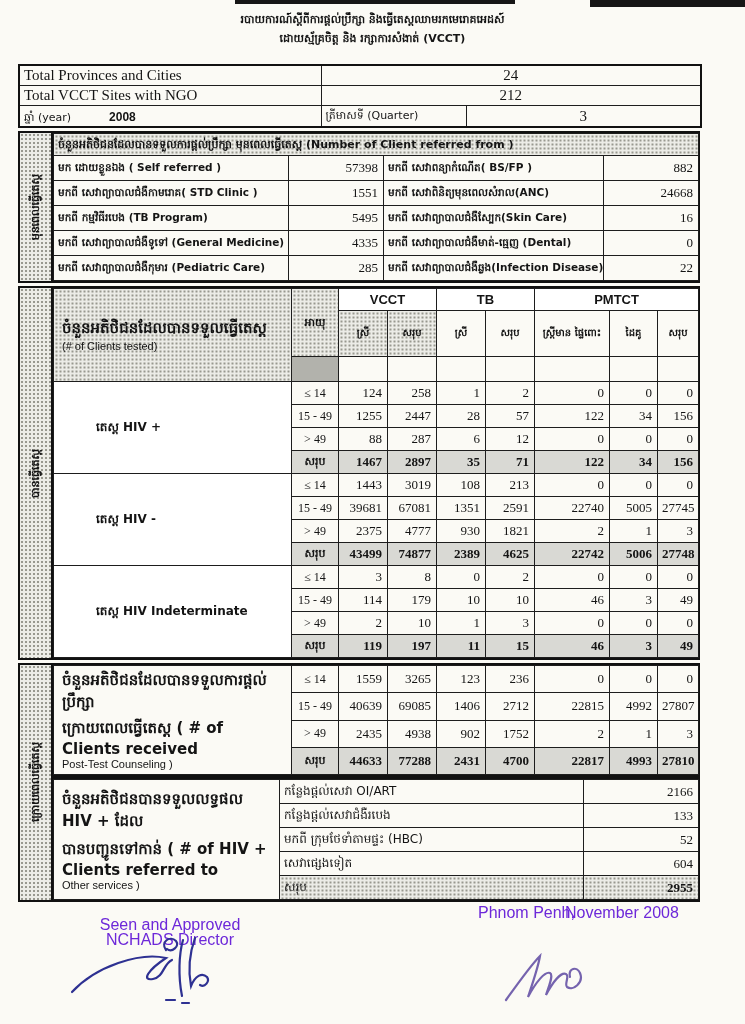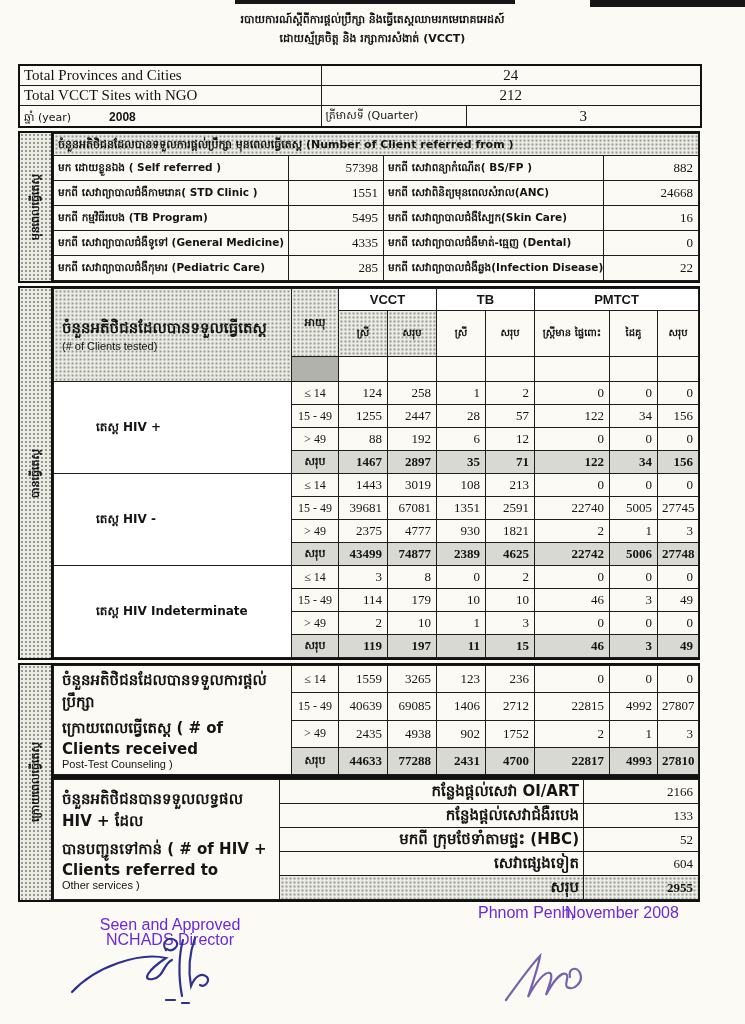--- a/index.html
+++ b/index.html
@@ -37,21 +37,21 @@
   .spacercell{background:#b2b2ac;}
   .lblcell{white-space:normal;vertical-align:middle;padding:4px 8px;}
   .seclbl{font-weight:bold;font-size:12px;padding-left:42px;background:#fff;}
   .agec{text-align:center;font-family:"Liberation Serif",serif;font-size:12px;}
   .t2 td.d,.t3 td.d{height:22px;}
   .t3 td.d{height:21px;}
   .trow td{background:#d9d9d4;font-weight:600;}
   .trow td.agec{font-weight:bold;font-size:11px;}
   .divider{height:4px;background:#111;}
   .reflbl{white-space:normal;padding:6px 8px;vertical-align:middle;}
-  .rlab{text-align:right;font-weight:bold;font-size:15px;height:23px;}
+  .rlab{text-align:left;font-weight:normal;font-size:12px;height:23px;}
   .t4 td{height:23px;}
   .b{font-weight:bold;}
   .footer{position:relative;height:140px;}
   .ftext{position:absolute;font-family:"Liberation Sans",sans-serif;font-size:16px;color:#6d28d9;}
   .ctr{text-align:center;}
 </style>
 </head>
 <body>
 
 <div class="page">
@@ -198,21 +198,21 @@
             <td class="num d">2447</td>
             <td class="num d">28</td>
             <td class="num d">57</td>
             <td class="num d">122</td>
             <td class="num d">34</td>
             <td class="num d">156</td>
           </tr>
       <tr>
             <td class="agec d">&gt; 49</td>
             <td class="num d">88</td>
-            <td class="num d">192</td>
+            <td class="num d">287</td>
             <td class="num d">6</td>
             <td class="num d">12</td>
             <td class="num d">0</td>
             <td class="num d">0</td>
             <td class="num d">0</td>
           </tr>
       <tr class="trow">
             <td class="agec d dotted">សរុប</td>
             <td class="num d">1467</td>
             <td class="num d">2897</td>

